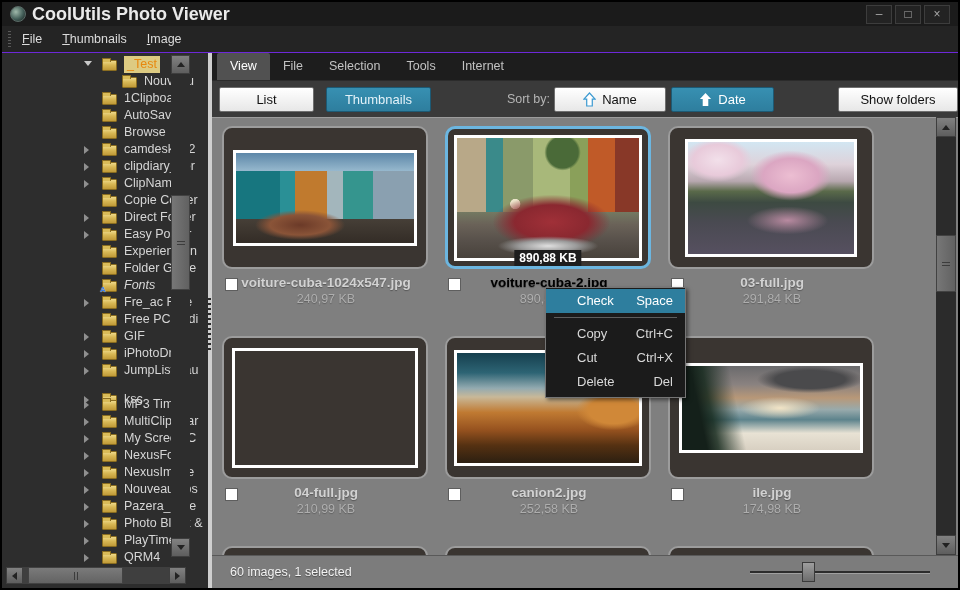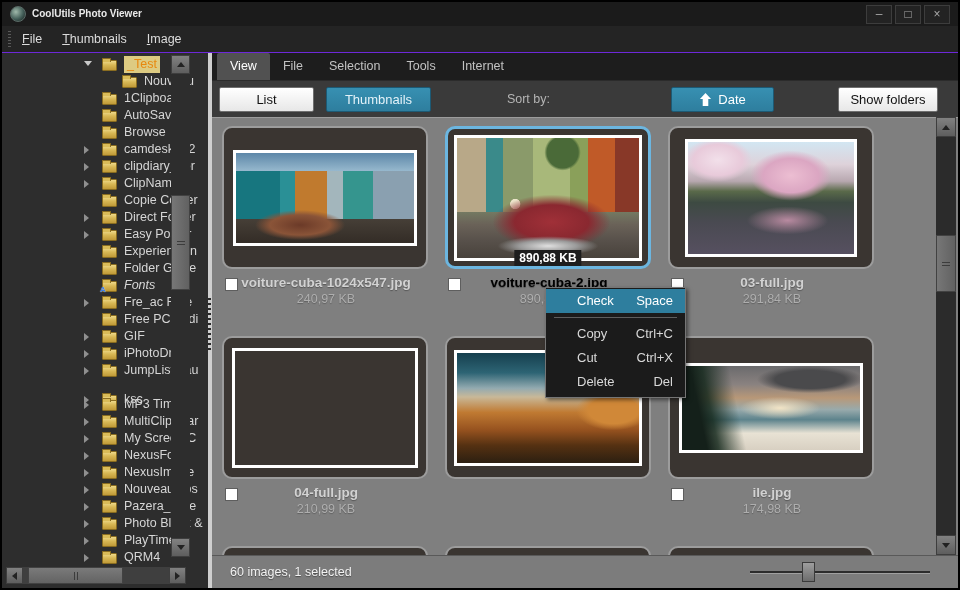--- a/index.html
+++ b/index.html
@@ -6,21 +6,21 @@
   html,body { background:#444; }
   body { font-family:"Liberation Sans","DejaVu Sans",sans-serif; }
 
   .window { position:relative; width:960px; height:590px; background:#000; overflow:hidden; }
 
   
   .titlebar { position:absolute; left:2px; top:2px; right:2px; height:24px; background:#1b1b1b; }
   .app-icon { position:absolute; left:8px; top:4px; width:16px; height:16px; border-radius:50%;
     background: radial-gradient(circle at 35% 35%, #9fb8aa, #45605a 55%, #16201e 95%);
     border:1px solid #5a6a66; }
-  .wtitle { position:absolute; left:30px; top:0; line-height:24px; font-size:10px; font-weight:bold; color:#eaeaea; }
+  .wtitle { position:absolute; left:30px; top:0; line-height:24px; font-size:18px; font-weight:bold; color:#eaeaea; }
   .winbtns { position:absolute; right:8px; top:3px; display:flex; gap:3px; }
   .winbtn { width:26px; height:19px; background:#232323; border:1px solid #3d3d3d; color:#a8a8a8;
     font-size:12px; line-height:17px; text-align:center; }
 
   
   .menubar { position:absolute; left:2px; top:26px; right:2px; height:27px; background:#242424; border-bottom:1px solid #6d28d9; }
   .menugrip { position:absolute; left:6px; top:5px; width:3px; height:17px;
     background: repeating-linear-gradient(180deg,#5a5a5a 0 1px, transparent 1px 3px); }
   #menu-items { padding-left:20px; }
   .menu-item { display:inline-block; margin-right:20px; line-height:26px; font-size:12.5px; color:#dcdcdc; cursor:default; }
@@ -348,27 +348,33 @@
     <span class="splitgrip"></span>
   </div>
 
   <div class="main">
     <div class="tabstrip" id="tabstrip"><div class="tab active">View</div><div class="tab">File</div><div class="tab">Selection</div><div class="tab">Tools</div><div class="tab">Internet</div></div>
 
     <div class="toolbar">
       <div class="tbtn white" style="left:7px;width:95px;">List</div>
       <div class="tbtn teal" style="left:114px;width:105px;text-align:center;">Thumbnails</div>
       <div class="sortlabel">Sort by:</div>
+      <div class="tbtn white" style="left:342px;width:112px;">
+        <svg class="sort-icon" viewBox="0 0 14 16">
+            <path d="M7 1 L13 7.5 H10 V15 H4 V7.5 H1 Z" fill="#ffffff" stroke="#3d9ad1" stroke-width="1.3"></path>
+          </svg>
+        <span>Name</span>
+      </div>
       <div class="tbtn teal" style="left:459px;width:103px;">
         <svg class="sort-icon" viewBox="0 0 14 16">
             <path d="M7 1 L13 7.5 H10 V15 H4 V7.5 H1 Z" fill="#ffffff"></path>
           </svg>
         <span style="color:#fff;">Date</span>
       </div>
-      <div class="tbtn white" style="left:626px;width:100px;">Show folders</div>
+      <div class="tbtn white" style="left:626px;width:120px;">Show folders</div>
     </div>
 
     <div class="panel">
       <div id="grid">
           <div class="cell" style="left: 10px; top: 8px;">
             <div class="frame">
               <div class="ph art-cuba-street"></div>
             </div>
             <div class="cap">
               <span class="cbx"></span>
@@ -403,20 +409,25 @@
             </div>
             <div class="cap">
               <span class="cbx"></span>
               <div class="fname">04-full.jpg</div>
               <div class="fsize">210,99 KB</div>
             </div>
           </div>
           <div class="cell" style="left: 233px; top: 218px;">
             <div class="frame">
               <div class="ph art-canyon"></div>
+            </div>
+            <div class="cap">
+              <span class="cbx"></span>
+              <div class="fname">canion2.jpg</div>
+              <div class="fsize">252,58 KB</div>
             </div>
           </div>
           <div class="cell" style="left: 456px; top: 218px;">
             <div class="frame">
               <div class="ph art-beach"></div>
             </div>
             <div class="cap">
               <span class="cbx"></span>
               <div class="fname">ile.jpg</div>
               <div class="fsize">174,98 KB</div>

